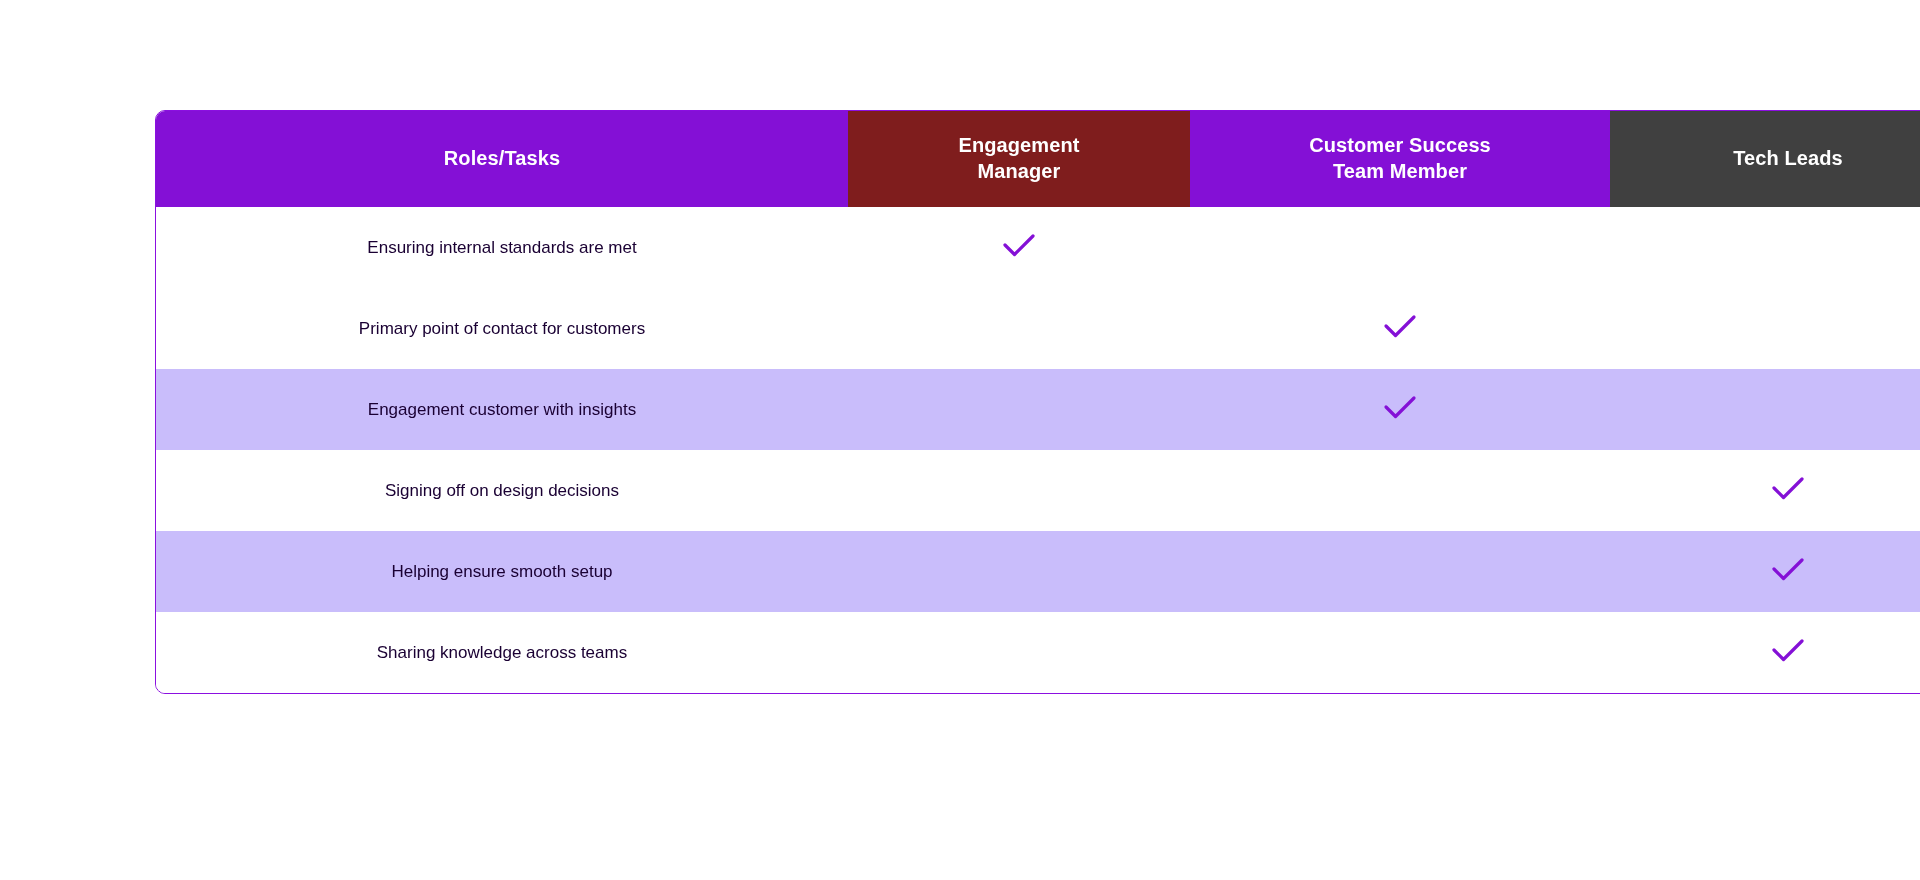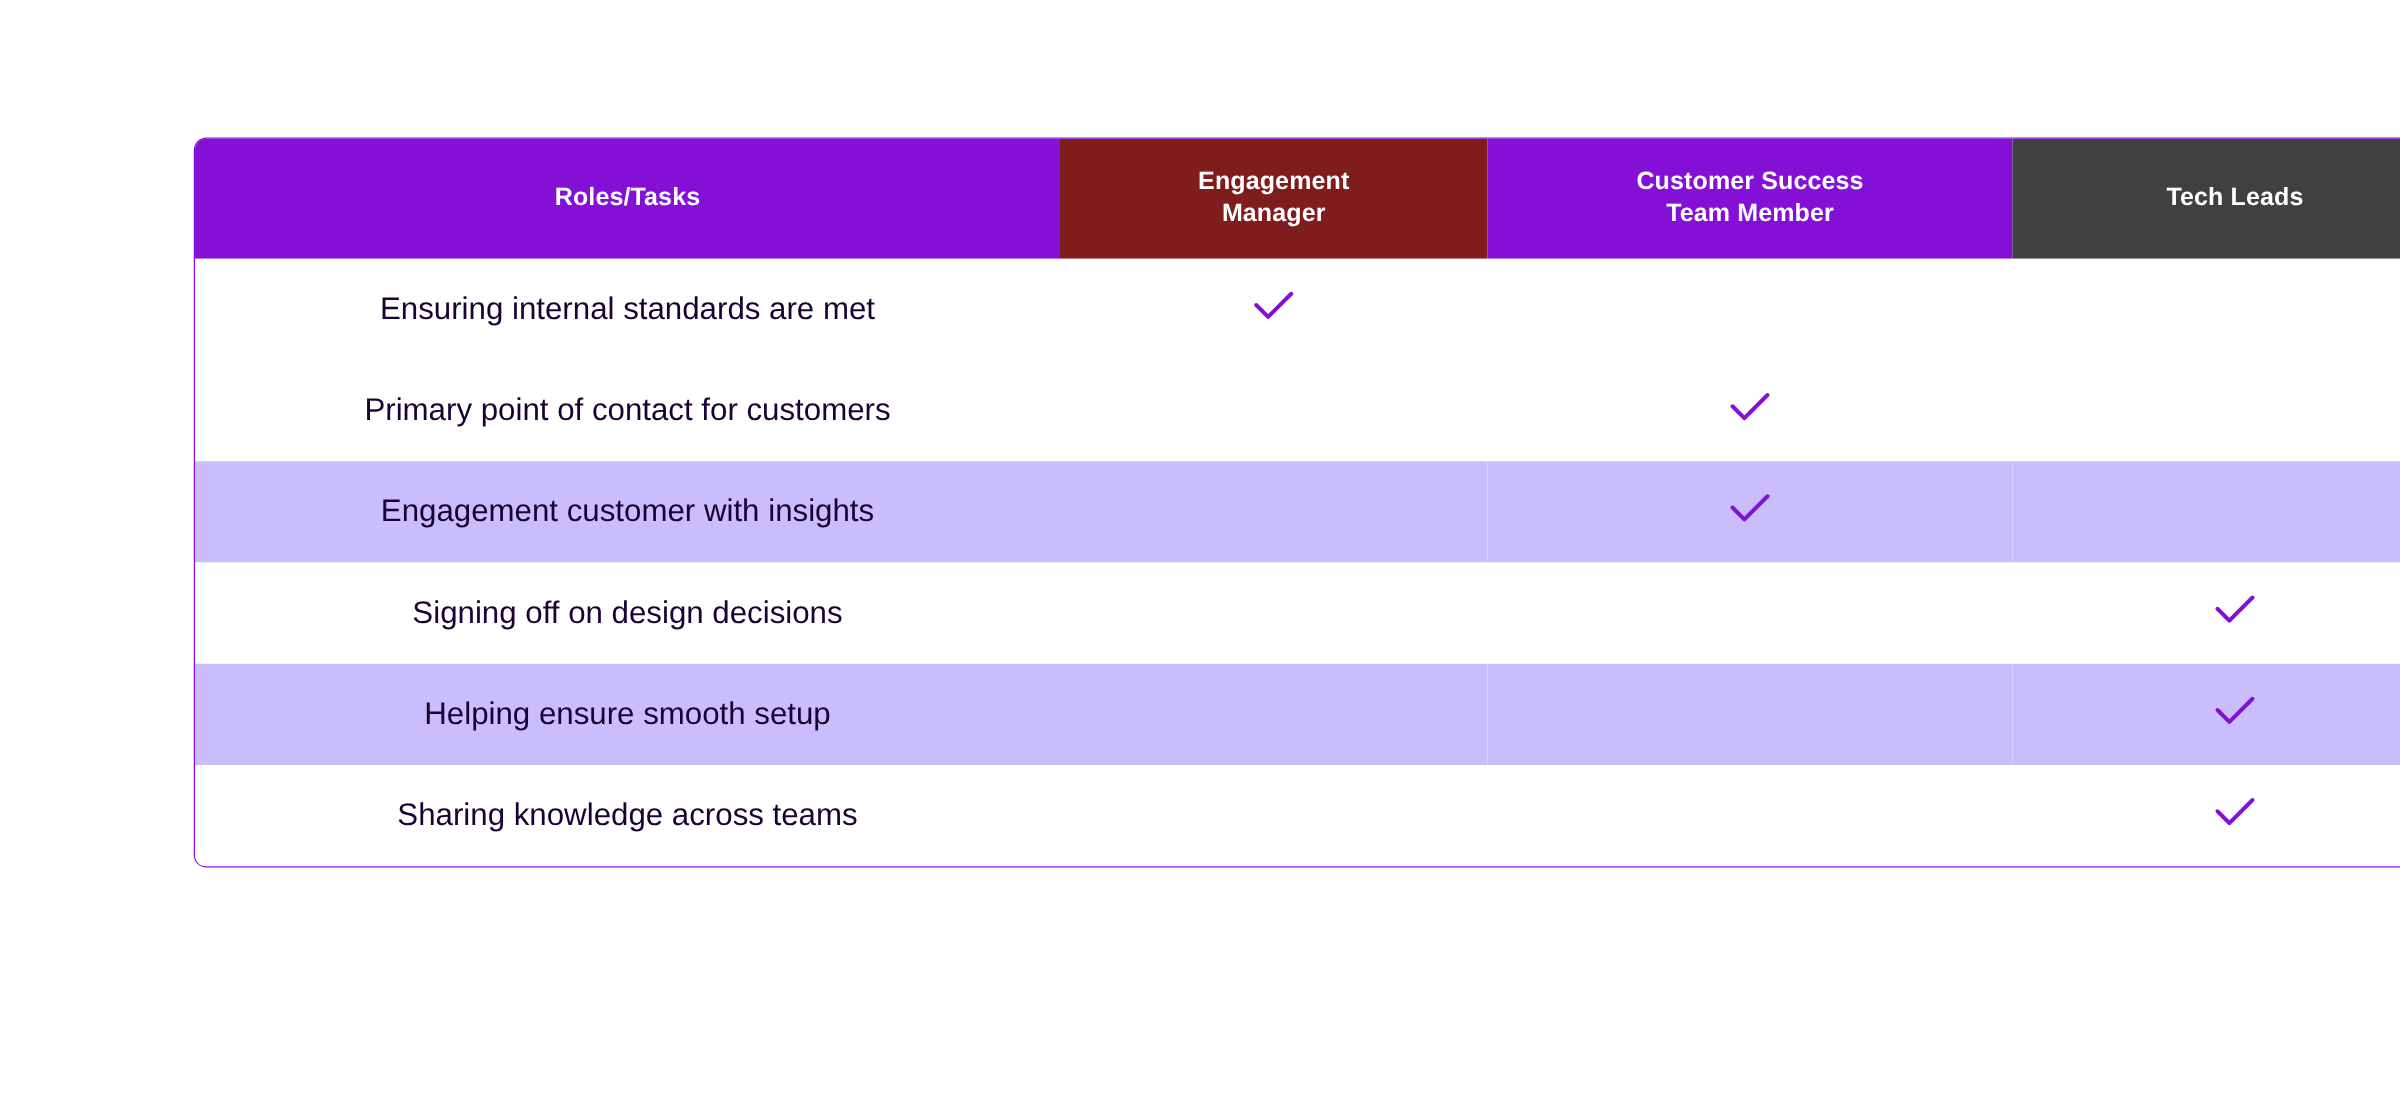--- a/index.html
+++ b/index.html
@@ -70,21 +70,21 @@
     height: 81px;
     vertical-align: middle;
     padding: 0;
   }
 
   tr.row-odd td { background: #ffffff; }
   tr.row-even td { background: #c9bdfb; }
 
   td.task-cell {
     text-align: center;
-    font-size: 25px;
+    font-size: 17px;
     color: #1a0033;
     font-weight: normal;
     padding: 0 24px;
   }
 
   td.mark-cell {
     text-align: center;
   }
 
   .check {

